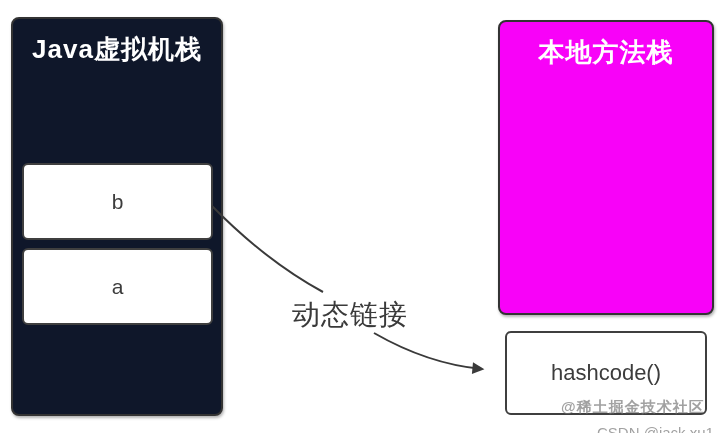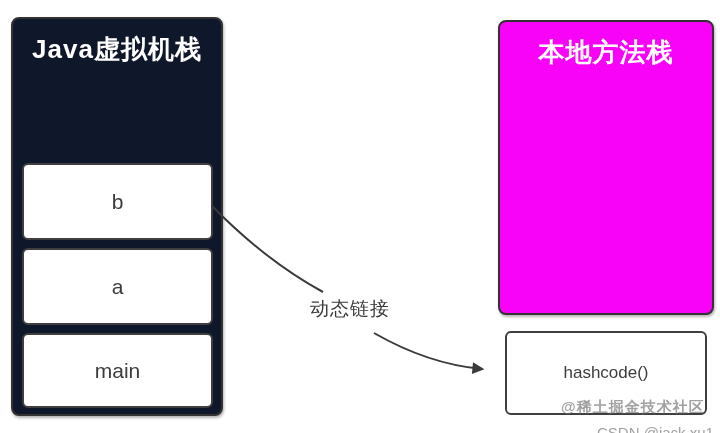--- a/index.html
+++ b/index.html
@@ -63,37 +63,37 @@
     font-size: 21px;
   }
   #frame-b    { top: 144px; height: 77px; }
   #frame-a    { top: 229px; height: 77px; }
   #frame-main { top: 314px; height: 75px; }
   #frame-hashcode {
     left: 5px;
     top: 309px;
     width: 202px;
     height: 84px;
-    font-size: 17px;
+    font-size: 22px;
   }
   #arrow-layer {
     position: absolute;
     left: 0;
     top: 0;
     width: 720px;
     height: 433px;
     pointer-events: none;
   }
   #link-label {
     position: absolute;
     left: 270px;
     top: 296px;
     width: 160px;
     text-align: center;
-    font-size: 19px;
+    font-size: 28px;
     color: #3A3A3A;
     letter-spacing: 1px;
   }
   .watermark {
     position: absolute;
     font-size: 15px;
     white-space: nowrap;
     pointer-events: none;
   }
   #watermark-juejin {
@@ -116,23 +116,20 @@
 <div id="canvas">
 
   <div id="jvm-stack" class="stack-box" style="background-color: #0f172a;">
     <div class="stack-title">Java虚拟机栈</div>
     <div id="frame-b" class="frame jvm-frame">
       <span>b</span>
     </div>
     <div id="frame-a" class="frame jvm-frame">
       <span>a</span>
     </div>
-    <div id="frame-main" class="frame jvm-frame">
-      <span>main</span>
-    </div>
   </div>
 
   <div id="native-stack" class="stack-box" style="background-color: rgb(248, 2, 248);">
     <div class="stack-title">本地方法栈</div>
     <div id="frame-hashcode" class="frame">
       <span>hashcode()</span>
     </div>
   </div>
 
   <svg id="arrow-layer" viewBox="0 0 720 433" xmlns="http://www.w3.org/2000/svg">

